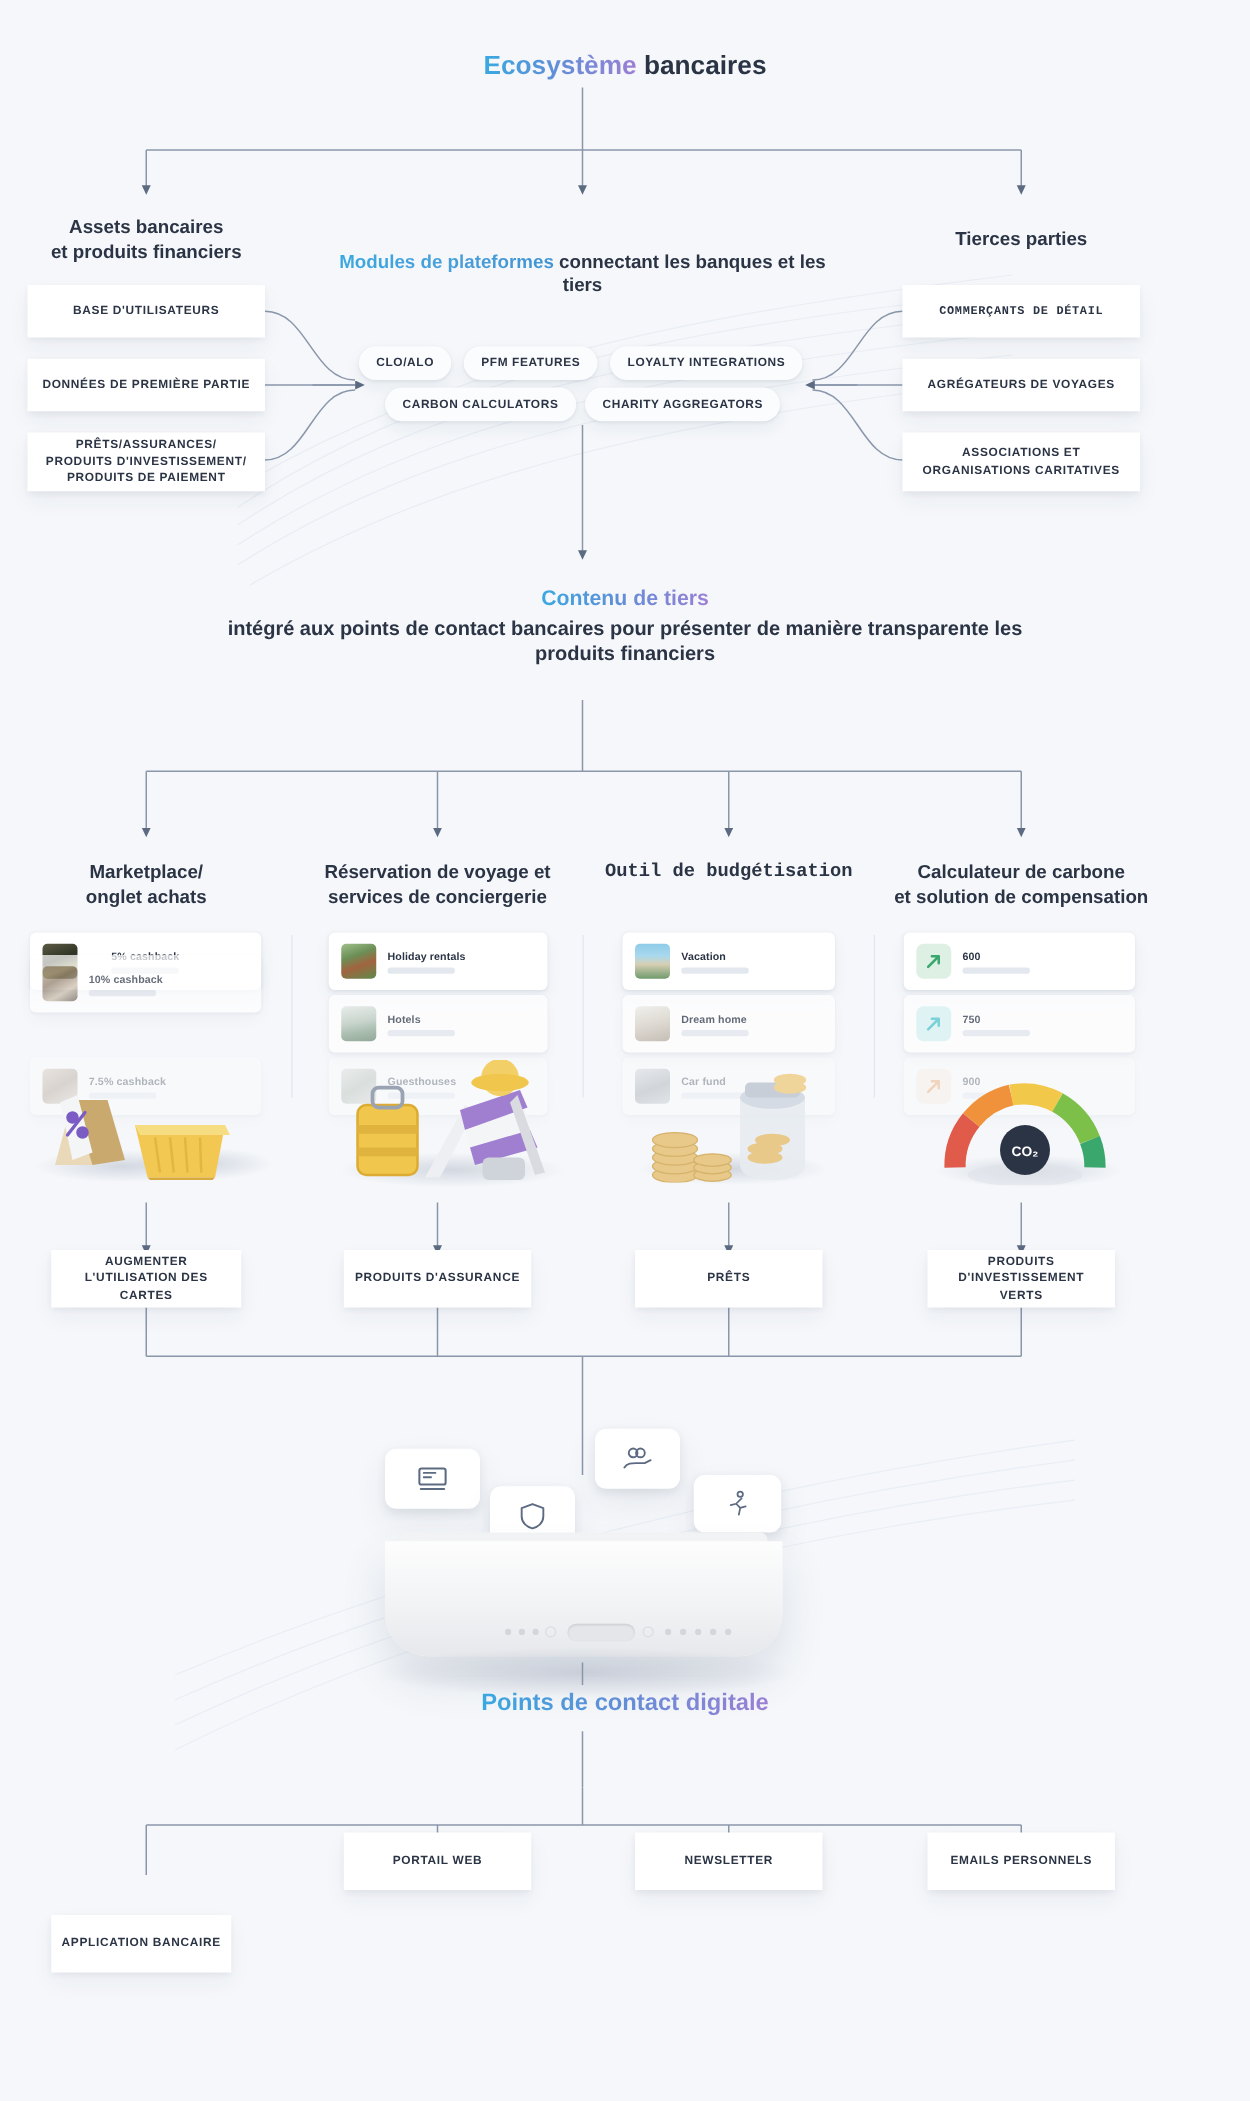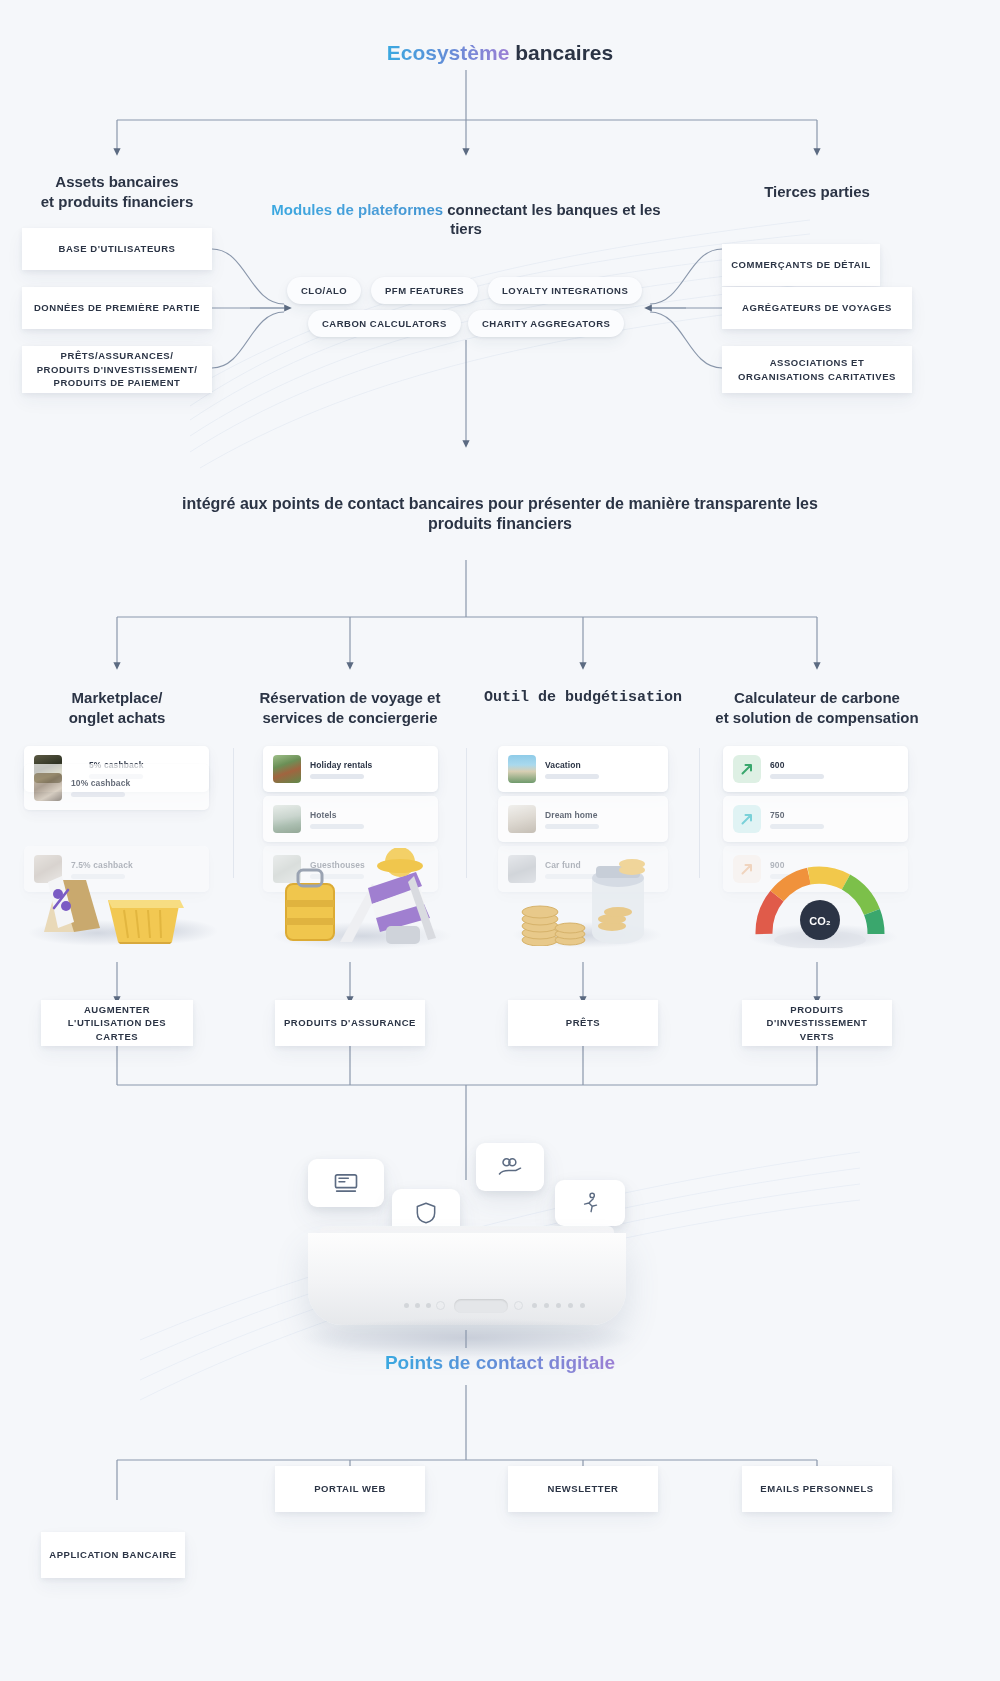--- a/index.html
+++ b/index.html
@@ -188,31 +188,34 @@
   </div>
 
   <div class="col-head" style="left:707px;top:182px;width:220px;">Tierces parties</div>
 
   <div class="wbox" style="left:22px;top:228px;width:190px;height:42px;white-space:pre-line;">BASE D'UTILISATEURS</div>
   <div class="wbox" style="left:22px;top:287px;width:190px;height:42px;white-space:pre-line;">DONNÉES DE PREMIÈRE PARTIE</div>
   <div class="wbox" style="left:22px;top:346px;width:190px;height:47px;white-space:pre-line;">PRÊTS/ASSURANCES/
 PRODUITS D'INVESTISSEMENT/
 PRODUITS DE PAIEMENT</div>
 
-  <div class="wbox" style="left:722px;top:244px;width:158px;height:42px;white-space:pre-line;">COMMERÇANTS DE DÉTAIL</div>
+  <div class="wbox" style="left:722px;top:228px;width:190px;height:42px;white-space:pre-line;font-family:Liberation Mono, monospace;">COMMERÇANTS DE DÉTAIL</div>
   <div class="wbox" style="left:722px;top:287px;width:190px;height:42px;white-space:pre-line;">AGRÉGATEURS DE VOYAGES</div>
   <div class="wbox" style="left:722px;top:346px;width:190px;height:47px;white-space:pre-line;">ASSOCIATIONS ET
 ORGANISATIONS CARITATIVES</div>
 
   <div class="pill" style="left:287px;top:277px;height:27px;">CLO/ALO</div>
   <div class="pill" style="left:371px;top:277px;height:27px;">PFM FEATURES</div>
   <div class="pill" style="left:488px;top:277px;height:27px;">LOYALTY INTEGRATIONS</div>
   <div class="pill" style="left:308px;top:310px;height:27px;">CARBON CALCULATORS</div>
   <div class="pill" style="left:468px;top:310px;height:27px;">CHARITY AGGREGATORS</div>
 
+  <div class="grad-title" style="left:0;top:468px;width:1000px;font-size:17px;">
+    <span class="grad">Contenu de tiers</span>
+  </div>
   <div class="grad-title dark" style="left:180px;top:494px;width:640px;font-size:16px;">intégré aux points de contact bancaires pour présenter de manière transparente les produits financiers</div>
 
   <div class="col-head" style="left:17px;top:688px;width:200px;white-space:pre-line;">Marketplace/
 onglet achats</div>
   <div class="col-head" style="left:245px;top:688px;width:210px;white-space:pre-line;">Réservation de voyage et
 services de conciergerie</div>
   <div class="col-head" style="left:483px;top:688px;width:200px;white-space:pre-line;font-family:Liberation Mono, monospace;">Outil de budgétisation</div>
   <div class="col-head" style="left:712px;top:688px;width:210px;white-space:pre-line;">Calculateur de carbone
 et solution de compensation</div>
 

